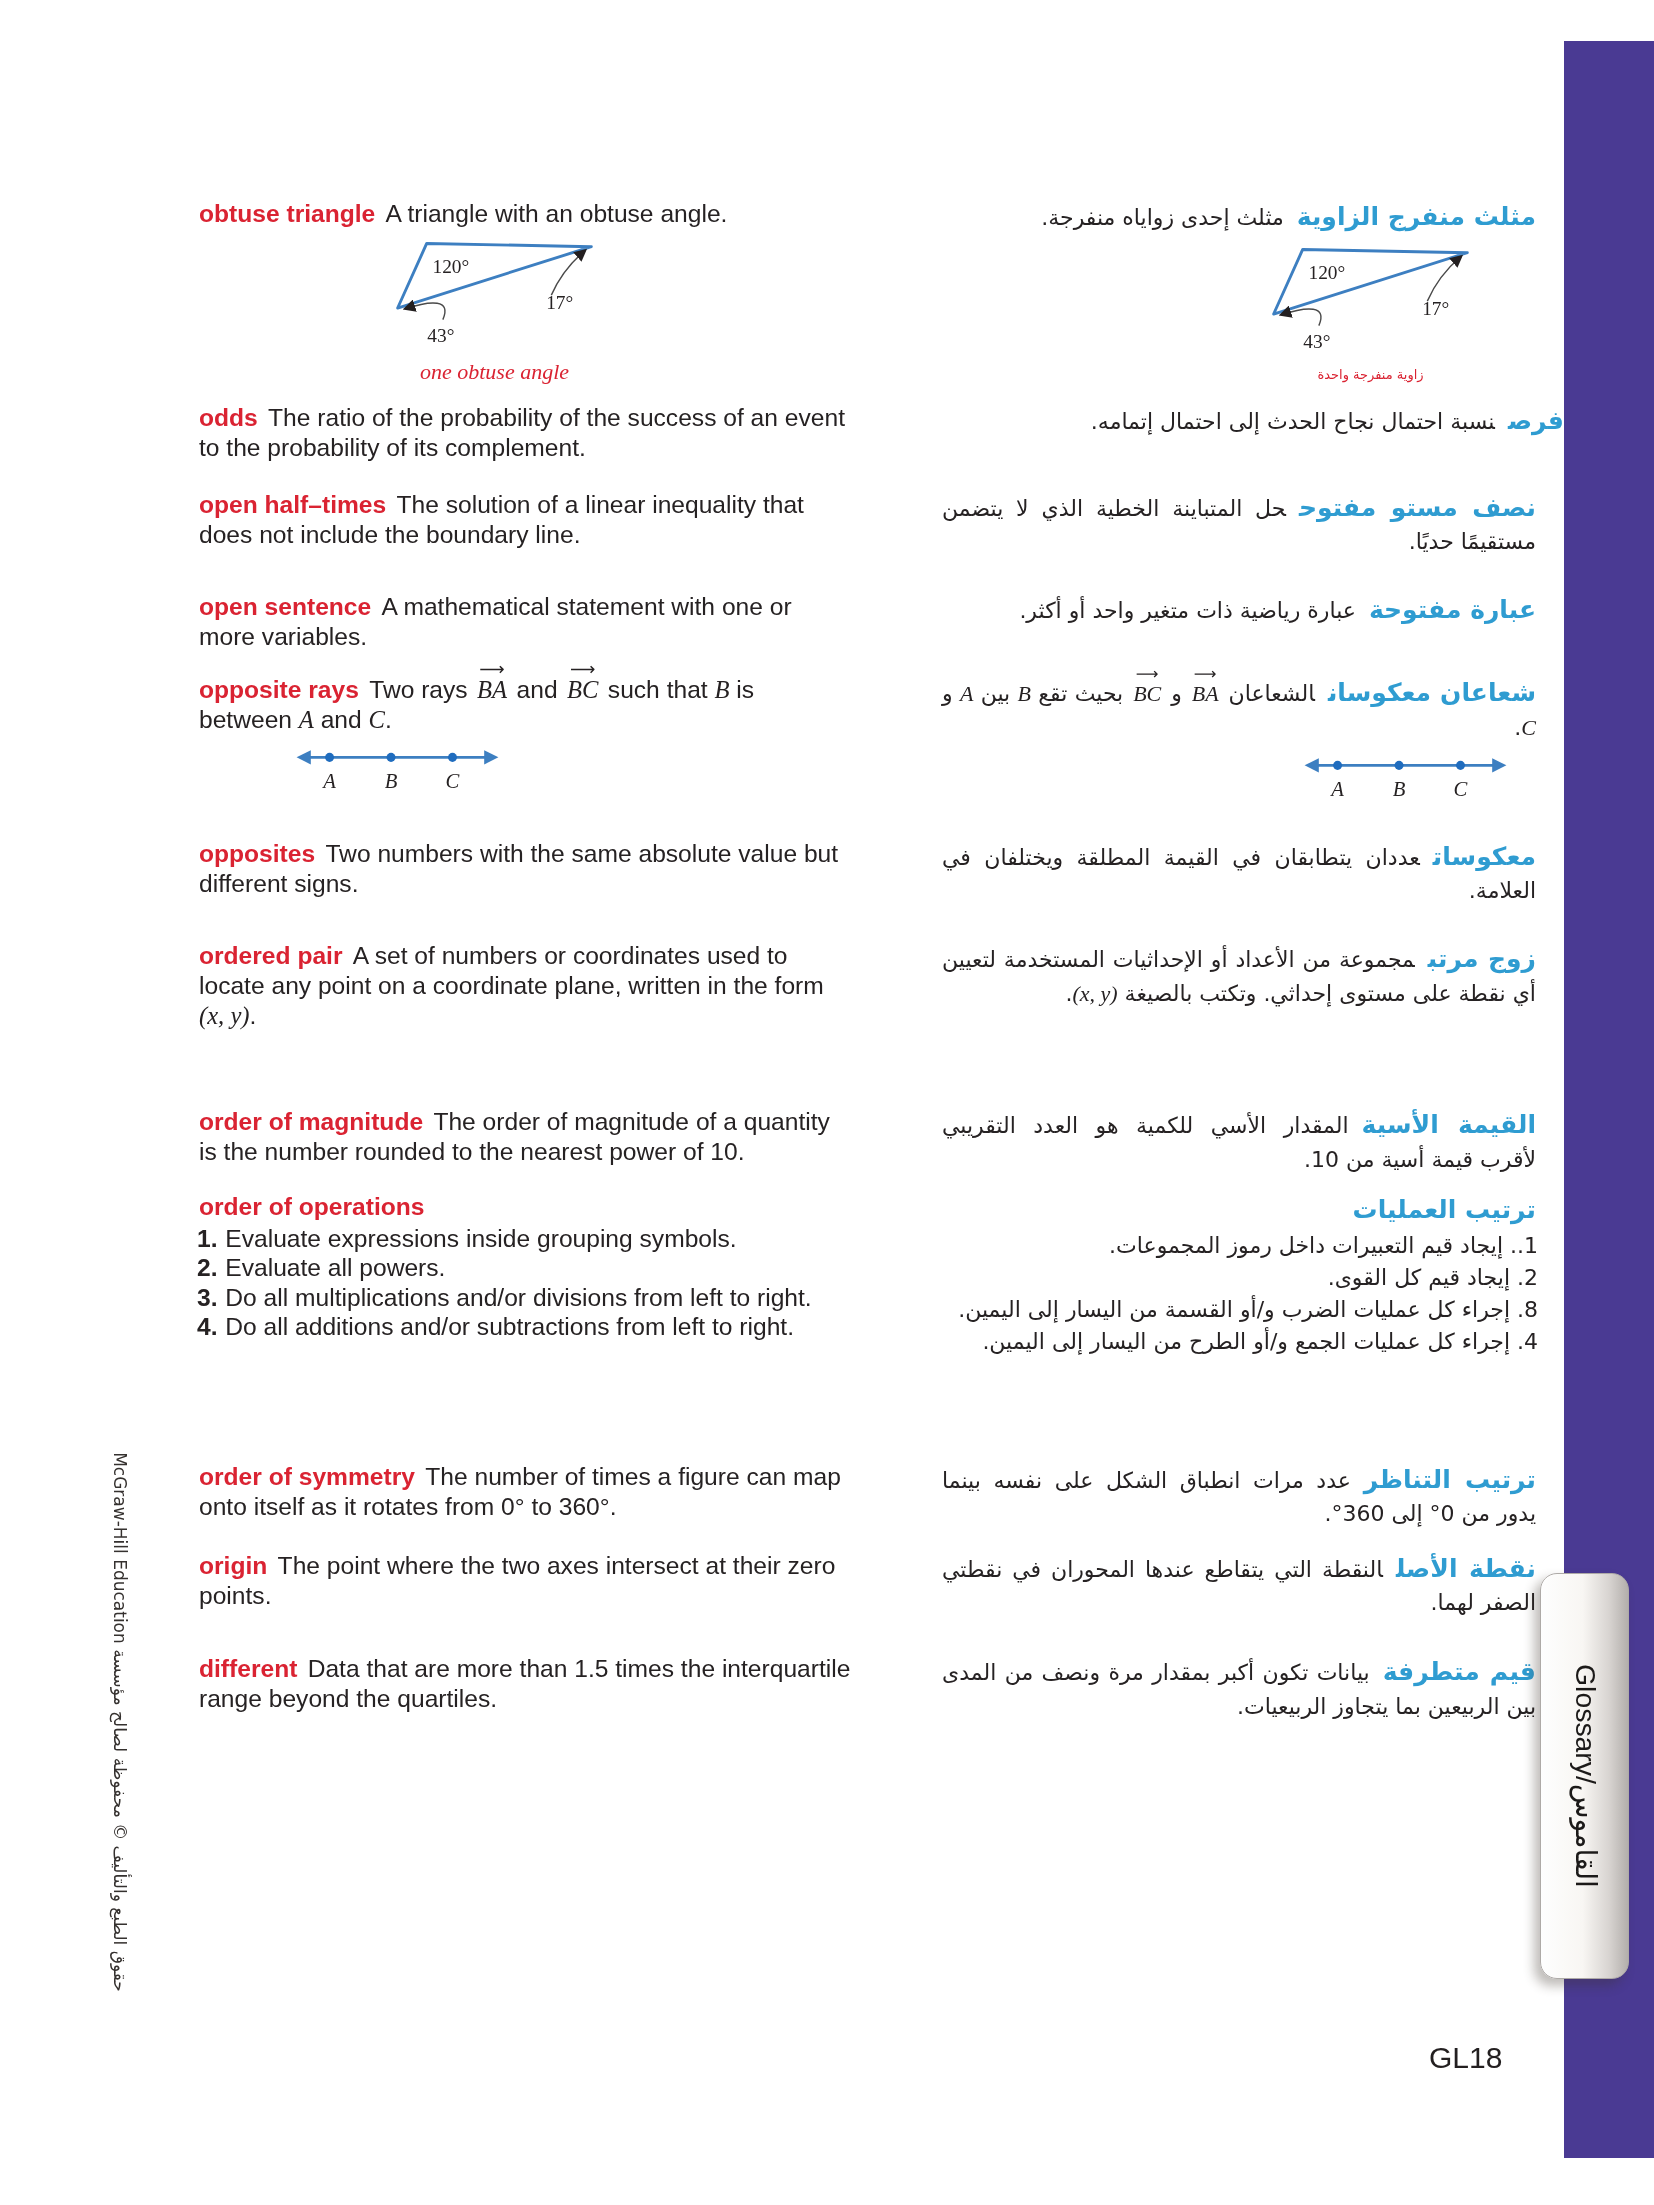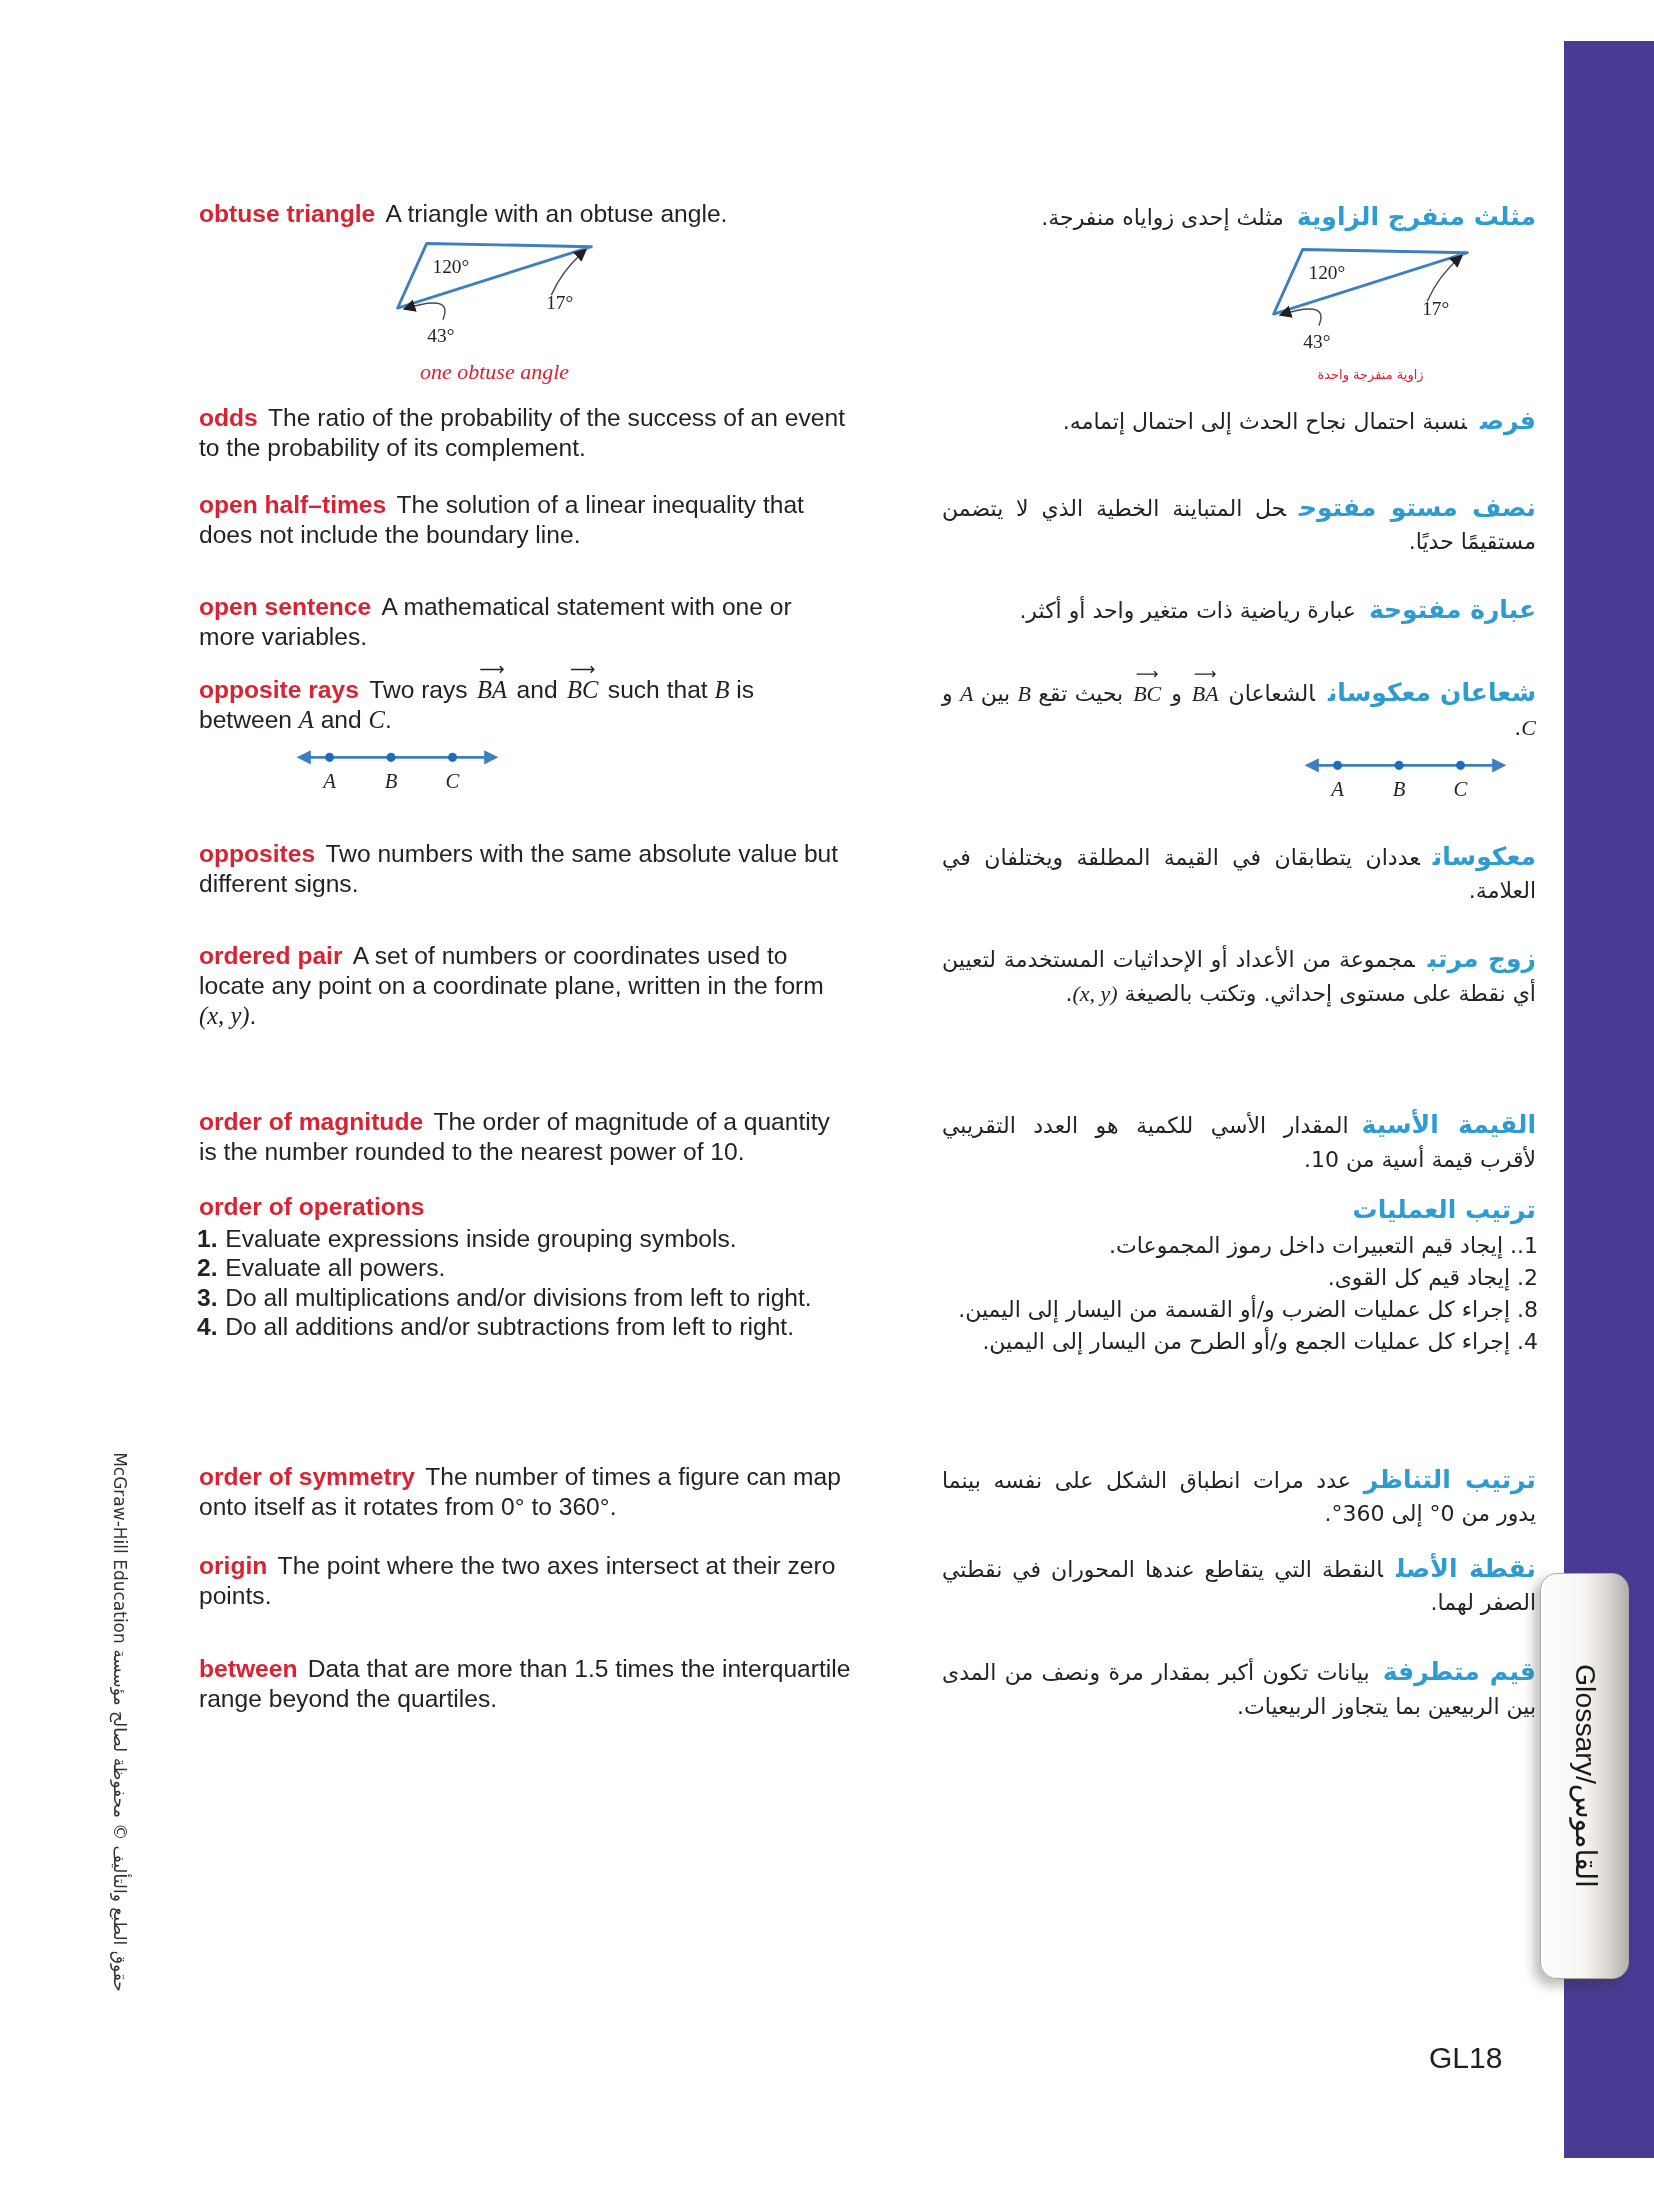--- a/index.html
+++ b/index.html
@@ -49,21 +49,21 @@
   }
   .cap-ar {
     color:var(--term_red,#da2332); font-size:13px; font-weight:normal; margin-top:1px; white-space:nowrap;
   }
   .list { margin:0; }
   .li { margin:0; line-height:1.2; }
   .li.hang { padding-left:30px; text-indent:-30px; }
   .li .num { font-weight:bold; margin-right:7.8px; }
   .li-ar { margin:0; }
   
-  .r1 { margin-bottom:15px; } .r2 { margin-bottom:23px; } .r3 { margin-bottom:30px; }
+  .r1 { margin-bottom:15px; } .r2 { margin-bottom:23px;gap:28px; } .r3 { margin-bottom:30px; }
   .r4 { margin-bottom:19px; } .r5 { margin-bottom:25px; } .r6 { margin-bottom:30px; }
   .r7 { margin-bottom:72px; } .r8 { margin-bottom:12.3px; } .r9 { margin-bottom:102px; }
   .r10 { margin-bottom:17.4px; } .r11 { margin-bottom:31px; } .r12 { margin-bottom:0; }
   .ang { font-family:"Liberation Serif", serif; font-size:30px; fill:var(--text_dark,#262223); }
   .pt  { font-family:"Liberation Serif", serif; font-style:italic; font-size:32px;
          fill:var(--text_dark,#262223); text-anchor:middle; }
   .side-bar {
     position:absolute; left:1564px; top:41px; width:90px; height:2117px;
     background:var(--sidebar_purple,#4a3a93); z-index:1;
   }
@@ -265,21 +265,21 @@
     <div class="col en">
       <p class="p"><span class="term">origin</span><span>The point where the two axes intersect at their zero points.</span></p>
     </div>
     <div class="col ar">
       <p class="p"><span class="term-a">نقطة الأصل</span><span>النقطة التي يتقاطع عندها المحوران في نقطتي الصفر لهما.</span></p>
     </div>
   </section>
 
   <section class="row r12">
     <div class="col en">
-      <p class="p"><span class="term">between</span><span>Data that are more than 1.5 times the interquartile range beyond the quartiles.</span></p>
+      <p class="p"><span class="term">different</span><span>Data that are more than 1.5 times the interquartile range beyond the quartiles.</span></p>
     </div>
     <div class="col ar">
       <p class="p"><span class="term-a">قيم متطرفة</span><span>بيانات تكون أكبر بمقدار مرة ونصف من المدى بين الربيعين بما يتجاوز الربيعيات.</span></p>
     </div>
   </section>
 
 </div>
 
 <div class="side-bar"></div>
 

